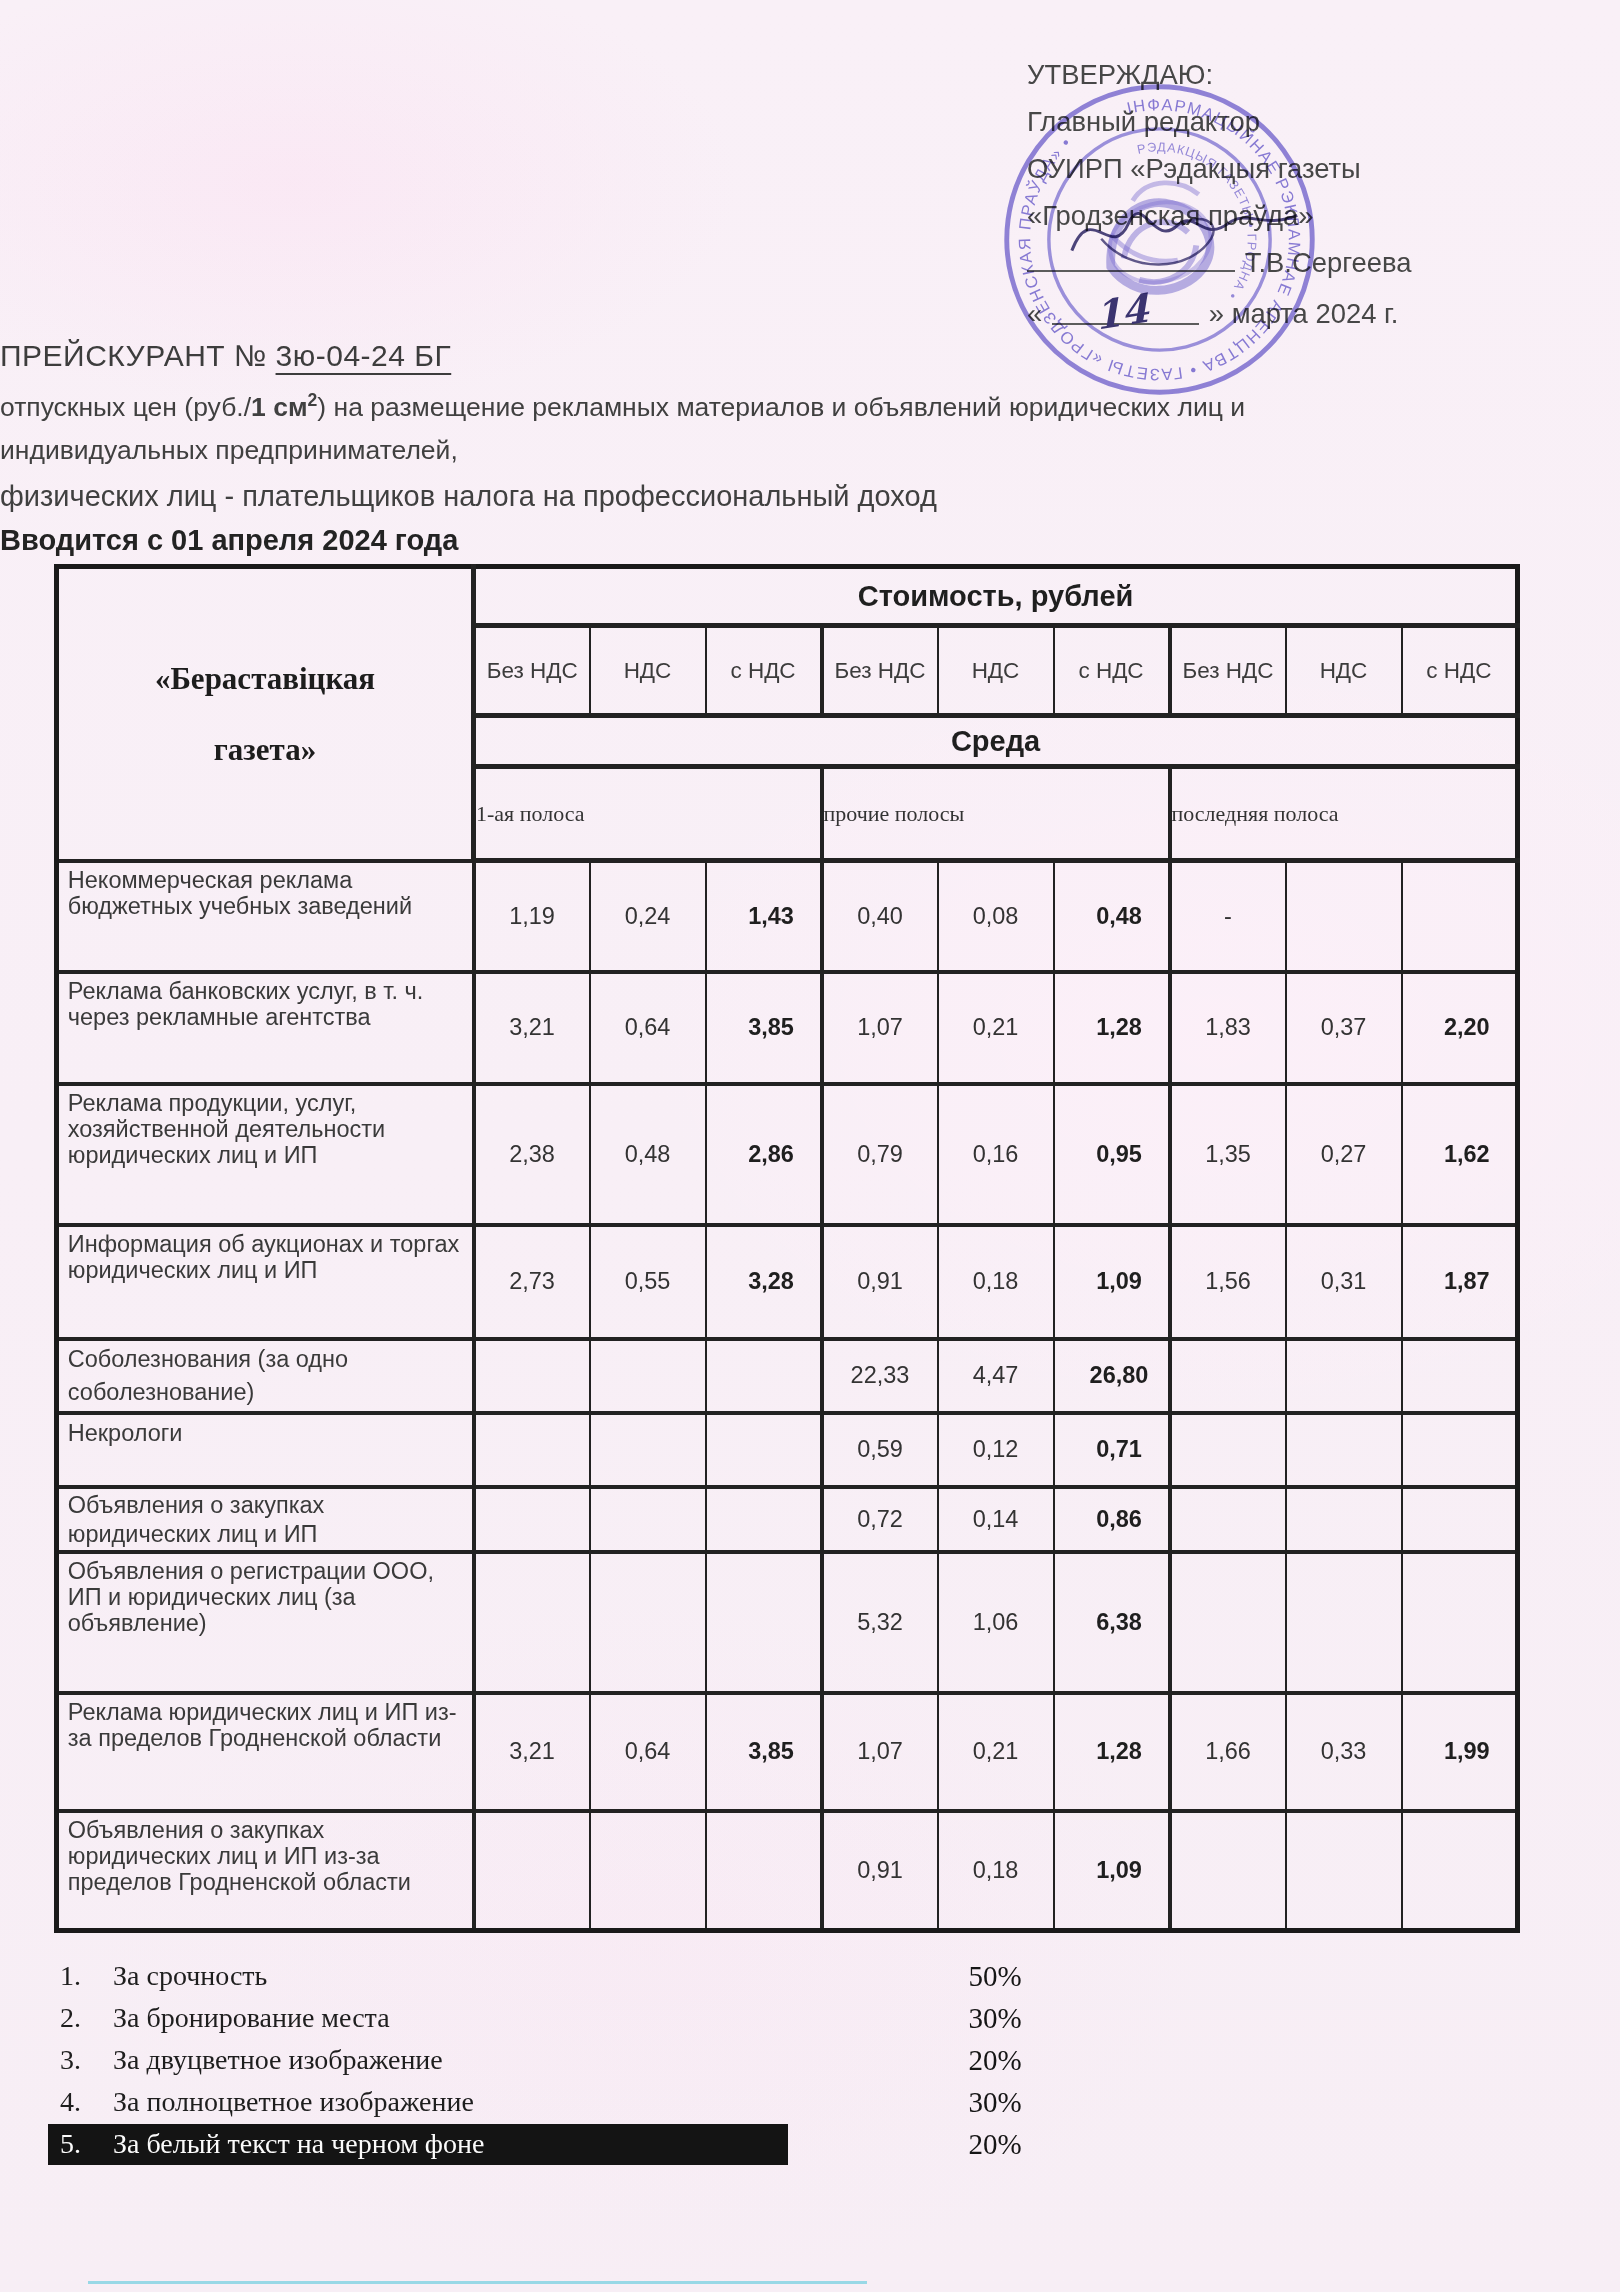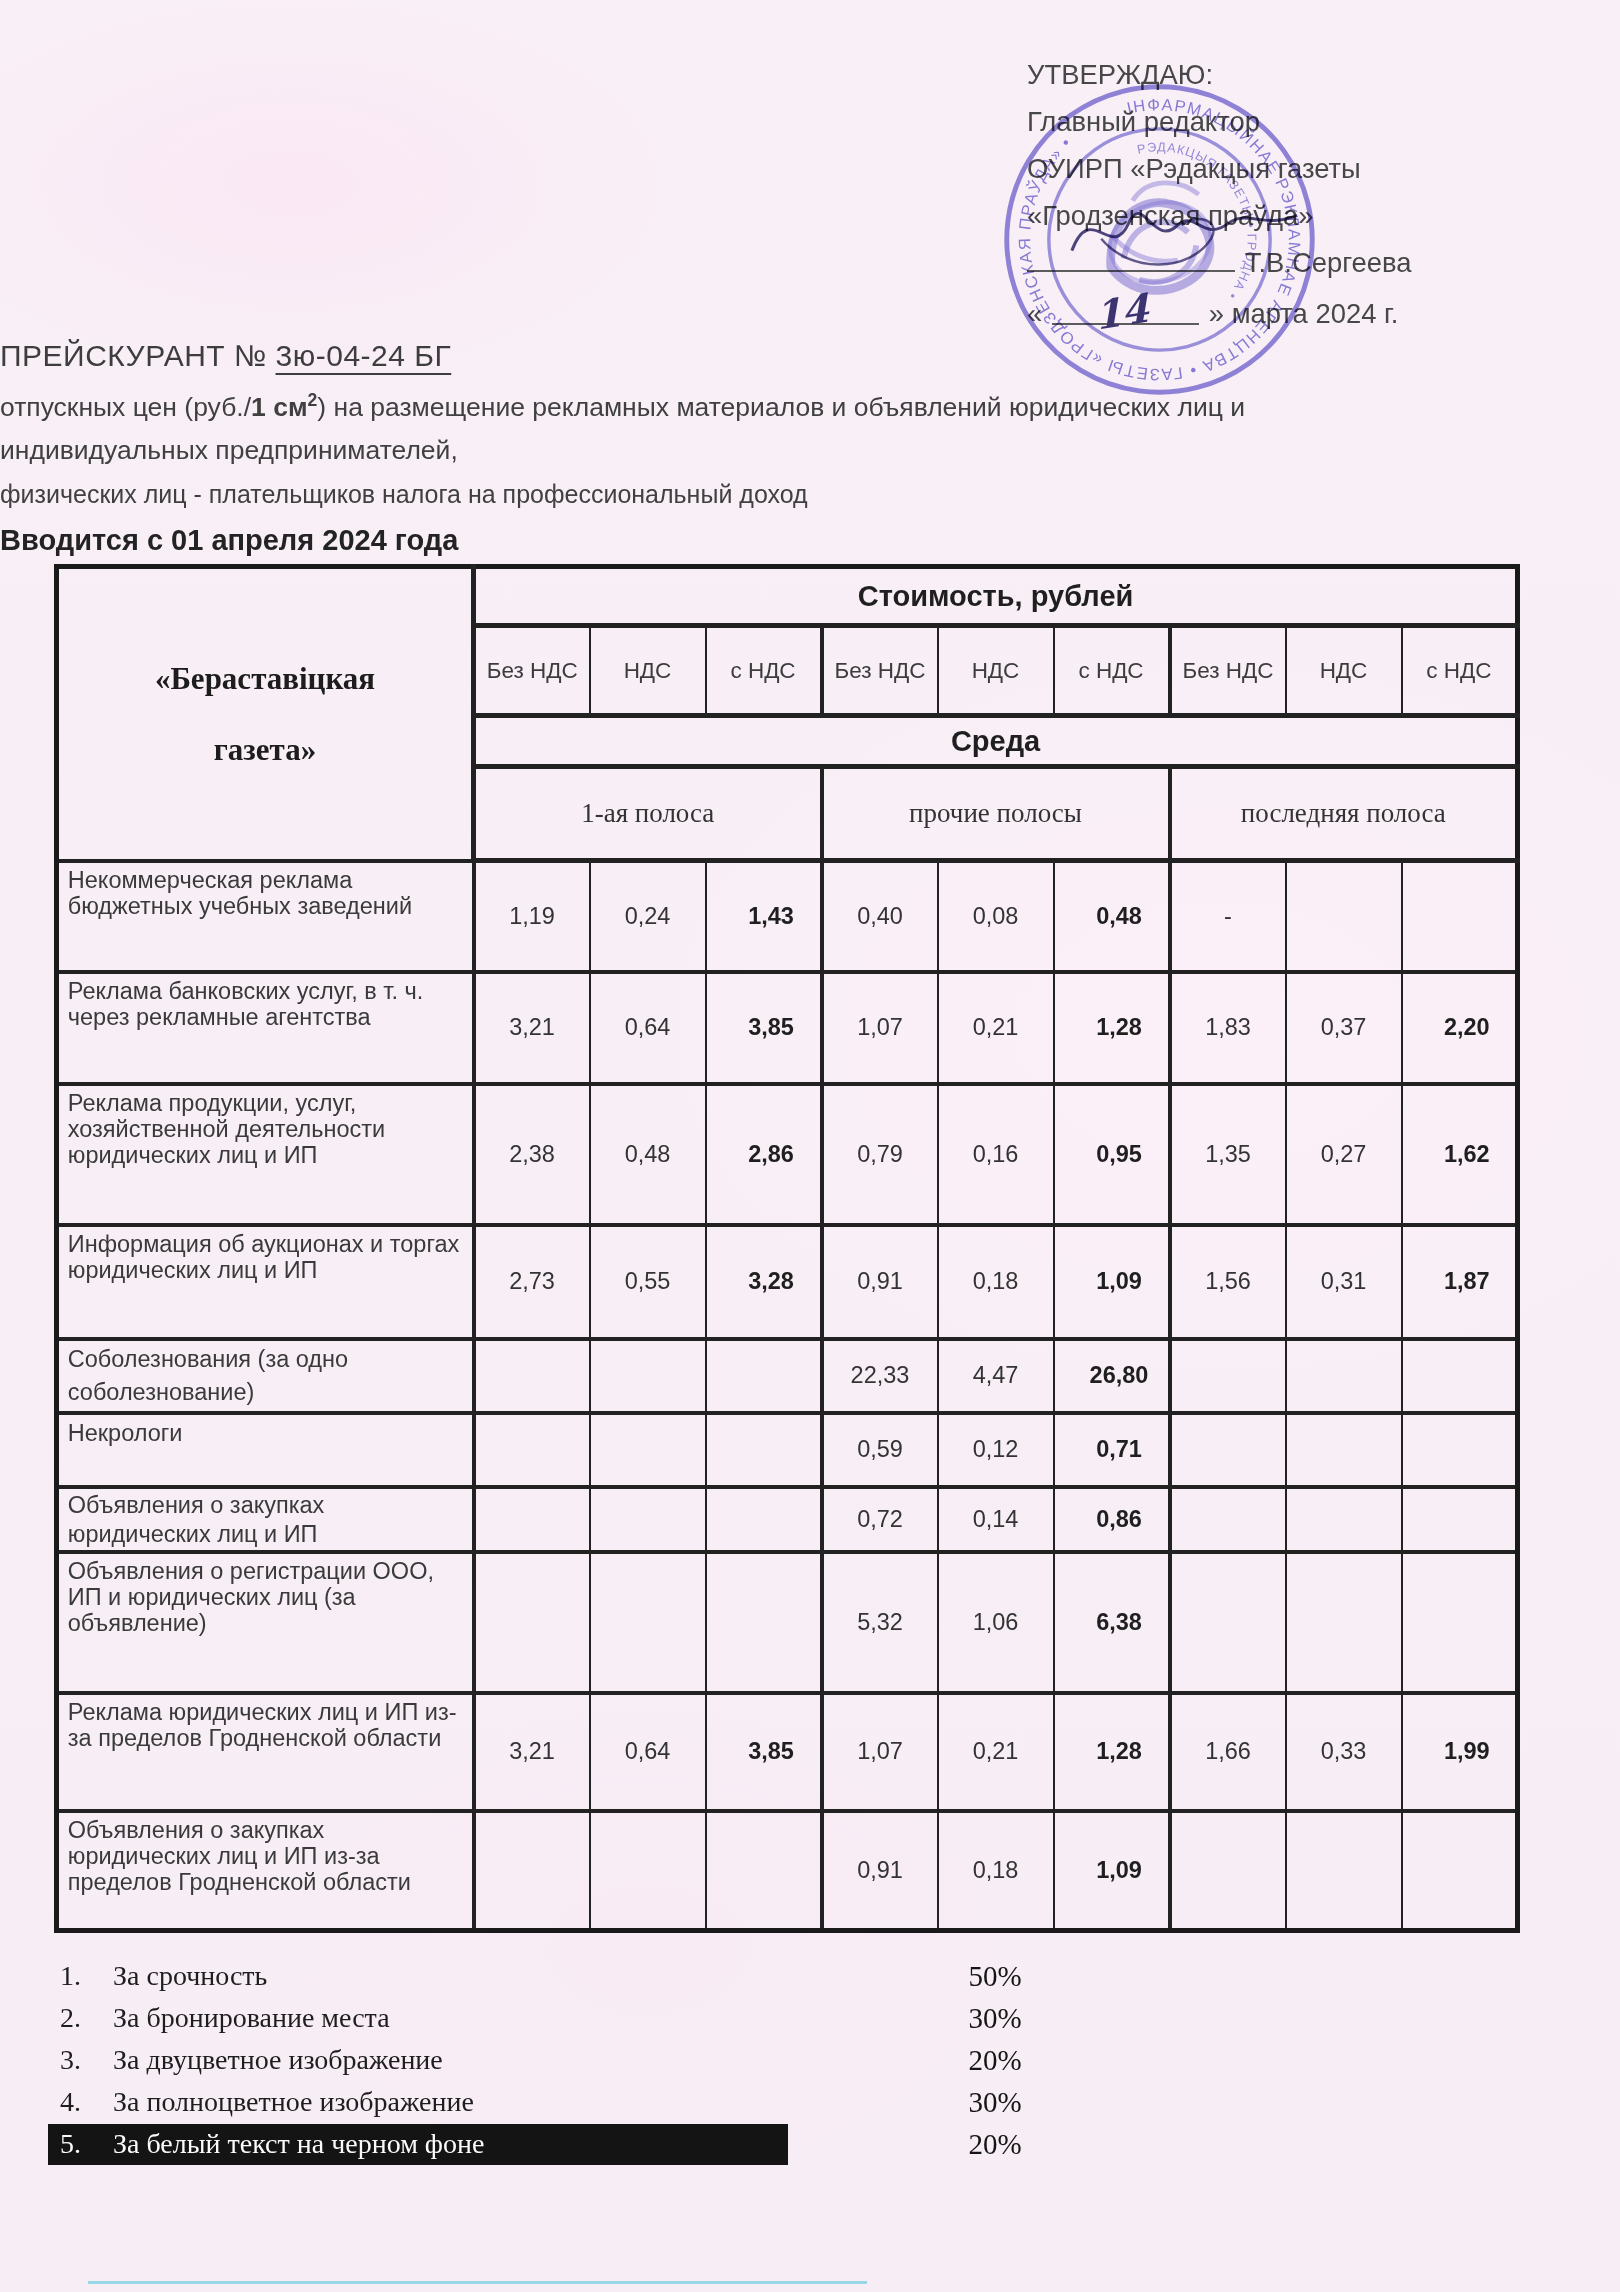--- a/index.html
+++ b/index.html
@@ -29,38 +29,38 @@
     mix-blend-mode:multiply; opacity:.92; pointer-events:none; }
   .signature { position:absolute; left:1064px; top:182px; z-index:4;
     mix-blend-mode:multiply; pointer-events:none; }
   
   .center-line { position:absolute; left:0; width:1500px; text-align:left; }
   .doc-title { top:339px; font-size:30px; color:#3d3d3d; letter-spacing:0.5px; }
   .doc-title .u { text-decoration:underline; text-underline-offset:6.9px; text-decoration-thickness:2px; }
   .sub1 { top:390px; font-size:26.5px; color:#404040; }
   .sub1 b sup { font-size:17.6px; }
   .sub2 { top:435px; font-size:26.5px; color:#404040; }
-  .sub3 { top:480px; font-size:25px; color:#404040; }
+  .sub3 { top:480px; font-size:29px; color:#404040; }
   .effective { top:524px; font-size:29px; font-weight:bold; color:#232323; }
   
   table.price { position:absolute; left:54px; top:564px; width:1457px;
     border-collapse:collapse; table-layout:fixed; border:5.9px solid #1a1a1a;
     font-family:"Liberation Sans", sans-serif; }
   table.price td { border:2.9px solid #222; border-top-width:4.9px; border-bottom-width:4.9px;
     overflow:hidden; }
   .name-cell { border-right-width:5.9px !important; vertical-align:middle; text-align:center;
     font-family:"Liberation Serif", serif; font-weight:bold; font-size:31px; color:#1d1d1d; }
   .name-cell div { line-height:71px; }
   .cost-h { height:59px; text-align:center; vertical-align:middle; font-weight:bold;
     font-size:29px; color:#1f1f1f; border-bottom-width:5.9px !important; }
   .h2 td.vat { height:90px; text-align:center; vertical-align:middle; font-size:22.5px;
     color:#3c3c3c; border-bottom-width:5.9px !important; }
   .day-h { height:51px; text-align:center; vertical-align:middle; font-weight:bold;
     font-size:29px; color:#1f1f1f; border-top-width:5.9px !important; border-bottom-width:5.9px !important; }
-  .h4 td.grp { height:94px; text-align:center; vertical-align:middle; font-size:27px;
+  .h4 td.grp { height:94px; text-align:left; vertical-align:middle; font-size:22px;
     color:#333; font-family:"Liberation Serif", serif; border-bottom-width:5.9px !important; }
   .gs { border-left-width:4.9px !important; }
   td.lbl { vertical-align:top; text-align:left; padding:4.9px 9.8px 0 8.8px;
     font-size:23.5px; line-height:26px; color:#3a3a3a; }
   td.val { text-align:center; vertical-align:middle; font-size:23.5px; color:#333; }
   td.val.b { font-weight:bold; color:#1f1f1f;padding-left:16px; }
   tr.r0 td { height:111px; } tr.r1 td { height:112px; } tr.r2 td { height:141px; }
   tr.r3 td { height:114px; } tr.r4 td { height:74px; }  tr.r5 td { height:74px; }
   tr.r6 td { height:65px; }  tr.r7 td { height:141px; } tr.r8 td { height:118px; }
   tr.r9 td { height:120px; }

